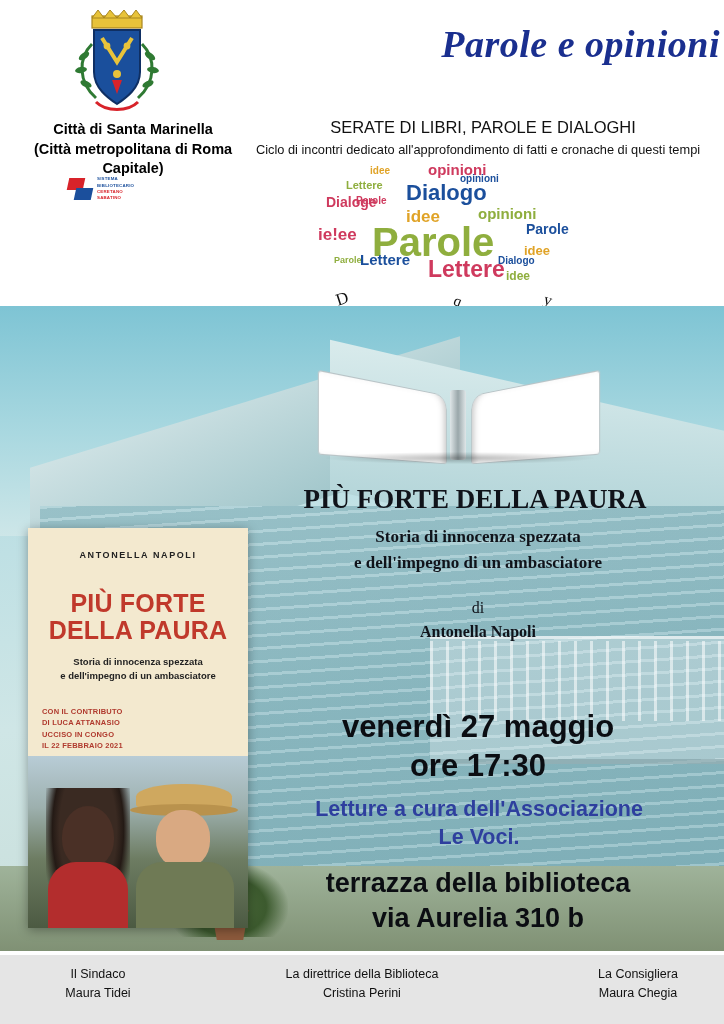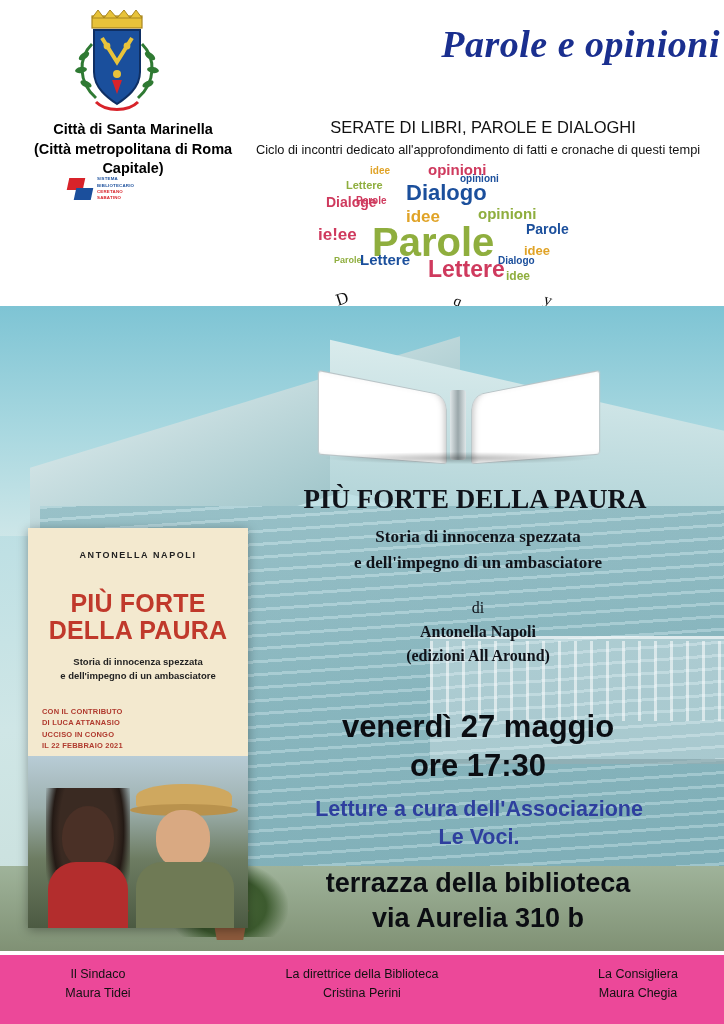--- a/index.html
+++ b/index.html
@@ -421,21 +421,21 @@
     line-height: 1.28;
   }
 
   
   .footer {
     position: absolute;
     left: 0;
     top: 955px;
     width: 724px;
     height: 69px;
-    background: #ec4899;
+    background: #e5e5e5;
   }
   .footer .col {
     position: absolute;
     text-align: center;
     font-size: 12.5px;
     color: #111;
     line-height: 1.5;
   }
   .footer .col.left  { left: 8px;   top: 10px; width: 180px; }
   .footer .col.mid   { left: 232px; top: 10px; width: 260px; }
@@ -579,21 +579,20 @@
   </div>
 
   <div class="event-title">PIÙ FORTE DELLA PAURA</div>
   <div class="event-sub">
     <div>Storia di innocenza spezzata</div>
     <div>e dell'impegno di un ambasciatore</div>
   </div>
   <div class="author-block">
     <div>di</div>
     <div class="name">Antonella Napoli</div>
-    <div class="publisher">(edizioni All Around)</div>
   </div>
   <div class="datetime">
     <div>venerdì 27 maggio</div>
     <div>ore 17:30</div>
   </div>
   <div class="readings">
     <div>Letture a cura dell'Associazione</div>
     <div>Le Voci.</div>
   </div>
   <div class="venue">

